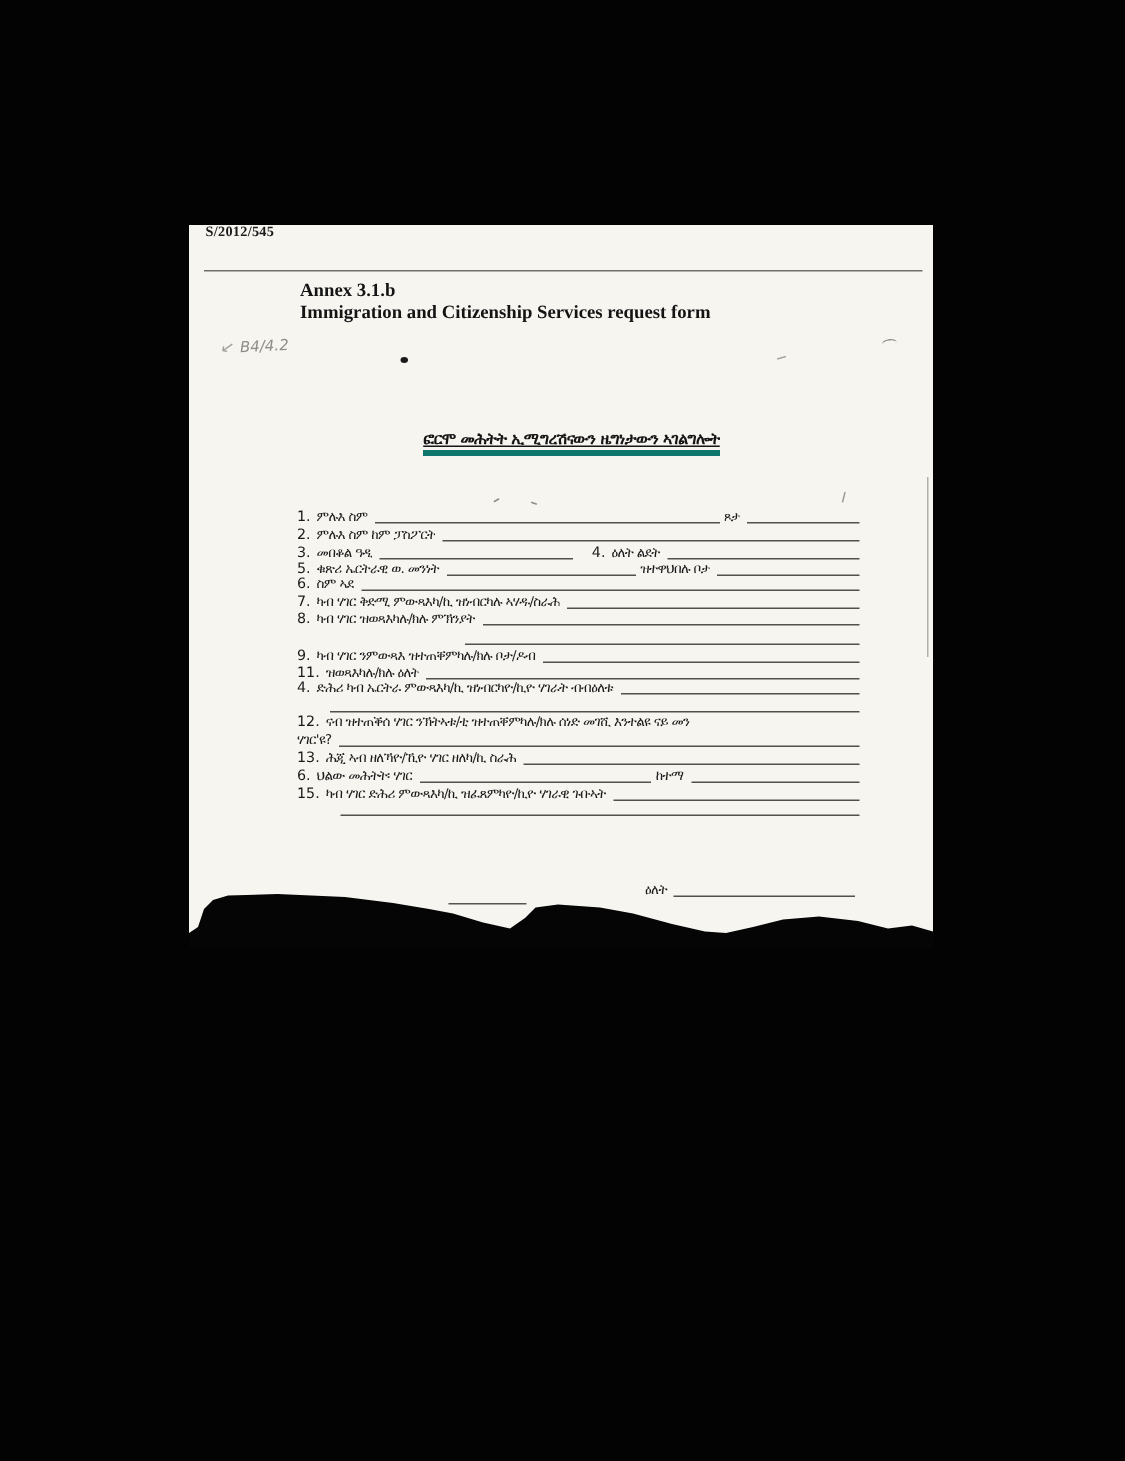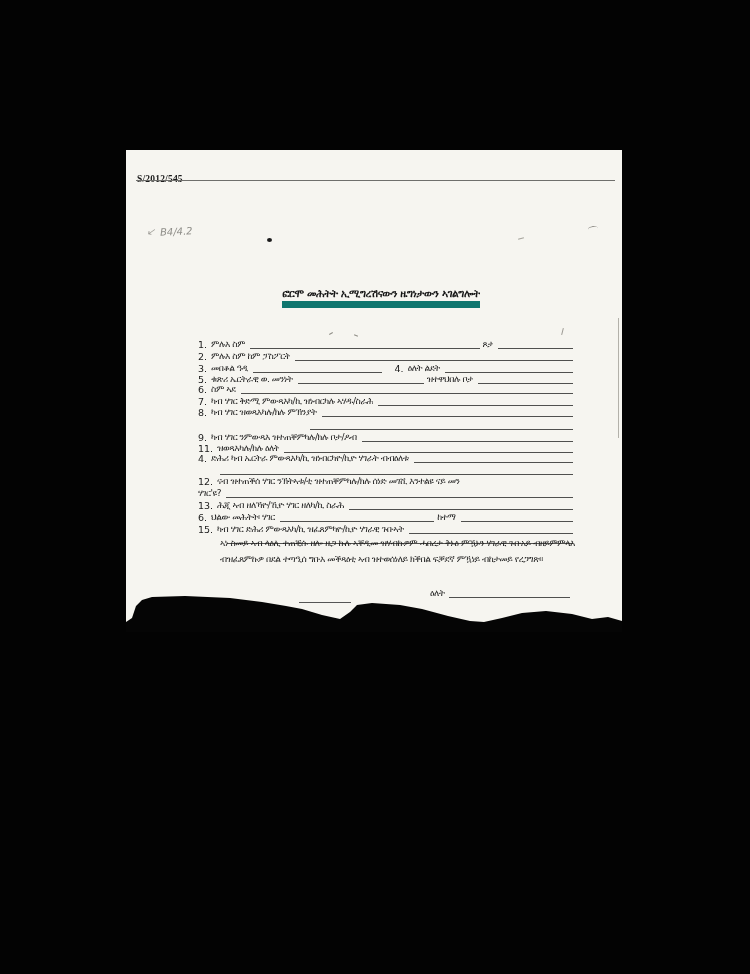--- a/index.html
+++ b/index.html
@@ -7,39 +7,39 @@
     width:750px;height:974px;background:#030303;position:relative;overflow:hidden;
     font-family:"DejaVu Sans",sans-serif;
   }
   .stage{position:absolute;inset:0;}
   
   .page{
     position:absolute;left:126px;top:150px;width:496px;height:482px;
     background:#f6f5f0;overflow:hidden;
   }
   .doc-ref{
-    position:absolute;left:11px;top:24px;
+    position:absolute;left:11px;top:0;
     font-family:"Liberation Serif",serif;font-weight:bold;font-size:9.5px;
     color:#1c1c1c;letter-spacing:.2px;
   }
   .header-rule{position:absolute;left:10px;top:30px;width:479px;height:1px;background:#6f6f6c;}
   .annex{position:absolute;left:74px;top:36px;color:#141414;
     font-family:"Liberation Serif",serif;font-weight:bold;font-size:12.5px;line-height:15px;white-space:nowrap;}
   .handwritten{
     position:absolute;left:34px;top:76px;color:#8e8d88;
     font-style:italic;font-size:10px;transform:rotate(-3deg);white-space:nowrap;
   }
   .pencil-arrow{position:absolute;left:21px;top:75px;color:#a09f99;font-size:11px;transform:rotate(10deg);}
   .ink-dot{position:absolute;left:141px;top:88px;width:5px;height:4px;border-radius:50%;background:#1a1a1a;}
   
   .form-title{position:absolute;left:60px;top:137px;width:390px;text-align:center;}
   .form-title span{
     display:inline-block;max-width:100%;overflow:hidden;white-space:nowrap;
     font-size:10.5px;font-weight:bold;color:#161616;letter-spacing:-.4px;
-    border-bottom:7px solid #0f766e;padding-bottom:1px;
+    border-bottom:4px solid #0f766e;padding-bottom:1px;text-decoration:underline;
   }
   
   #form-rows{position:absolute;left:72px;top:0;width:378px;}
   .frow{
     position:absolute;left:0;width:100%;height:12px;display:flex;align-items:flex-end;
     font-size:9px;color:#1b1b1b;letter-spacing:-.45px;white-space:nowrap;overflow:hidden;
   }
   .frow .num{flex:0 0 auto;margin-right:4px;font-size:9.5px;letter-spacing:0;}
   .frow .num2{margin-left:10px;}
   .frow .lbl{flex:0 1 auto;overflow:hidden;}
@@ -68,20 +68,22 @@
 </head>
 <body>
 
 <div class="stage">
   <div class="page">
 
     <div class="doc-ref">S/2012/545</div>
     <div class="header-rule"></div>
 
     <div class="annex">
+      <div>Annex 3.1.b</div>
+      <div>Immigration and Citizenship Services request form</div>
     </div>
 
     <div class="pencil-arrow">↙</div>
     <div class="handwritten">B4/4.2</div>
     <div class="ink-dot"></div>
 
     <div class="artifact art-arc"></div>
     <div class="artifact art-sm"></div>
     <div class="artifact art-tick"></div>
     <div class="artifact art-m1"></div>
@@ -182,21 +184,20 @@
           <span class="num">15.</span>
           <span class="lbl">ካብ ሃገር ድሕሪ ምውጻእካ/ኪ ዝፈጸምካዮ/ኪዮ ሃገራዊ ጉቡኣት</span>
           <div class="blank" style="flex-grow: 1;"></div>
         </div>
         <div class="frow" style="top: 383px;">
           <span class="gap" style="flex-basis: 24px;"></span>
           <div class="blank" style="flex-grow: 1;"></div>
         </div>
       </div>
 
-    <div class="declaration">ኣነ ስመይ ኣብ ላዕሊ ተጠቒሱ ዘሎ ዜጋ ኩሉ ኣቐዲመ ዝሃብኩዎም ሓበረታ ቅኑዕ ምዃኑን ሃገራዊ ጉቡአይ ብዘይምምላእ ብዝፈጸምኩዎ በደል ተጣዒሰ ግቡእ መቕጻዕቲ ኣብ ዝተወሰነለይ ክቕበል ፍቓደኛ ምዃነይ ብከታመይ የረጋግጽ።</div>
 
     <div class="sig-line"></div>
     <div class="date-block">
       <span>ዕለት</span>
       <div class="blank"></div>
     </div>
 
     <svg class="tear" viewBox="0 0 496 47" preserveAspectRatio="none">
       <polygon fill="#050505" points="0,47 0,37 6,33 10,21 16,15 26,12 59,11 104,13 136,17 160,21 176,24 196,30 214,34 224,27 231,20 246,18 274,20 296,24 322,31 344,36 358,37 376,33 396,28 420,26 446,29 466,34 482,32 496,36 496,47"></polygon>
     </svg>

